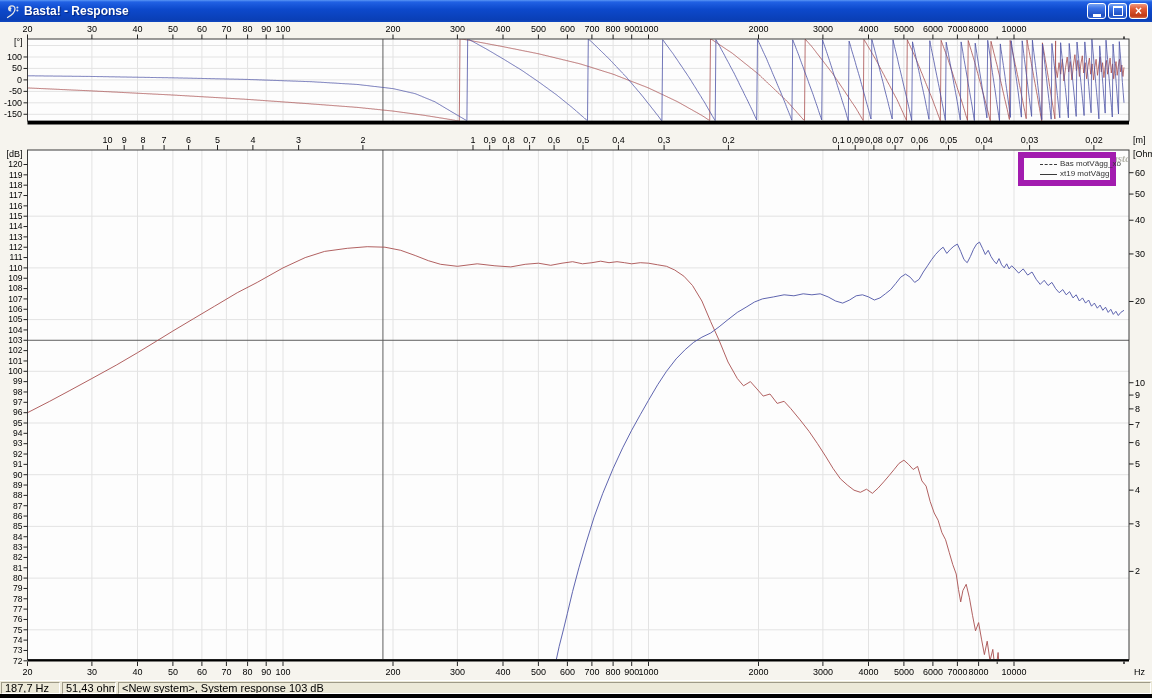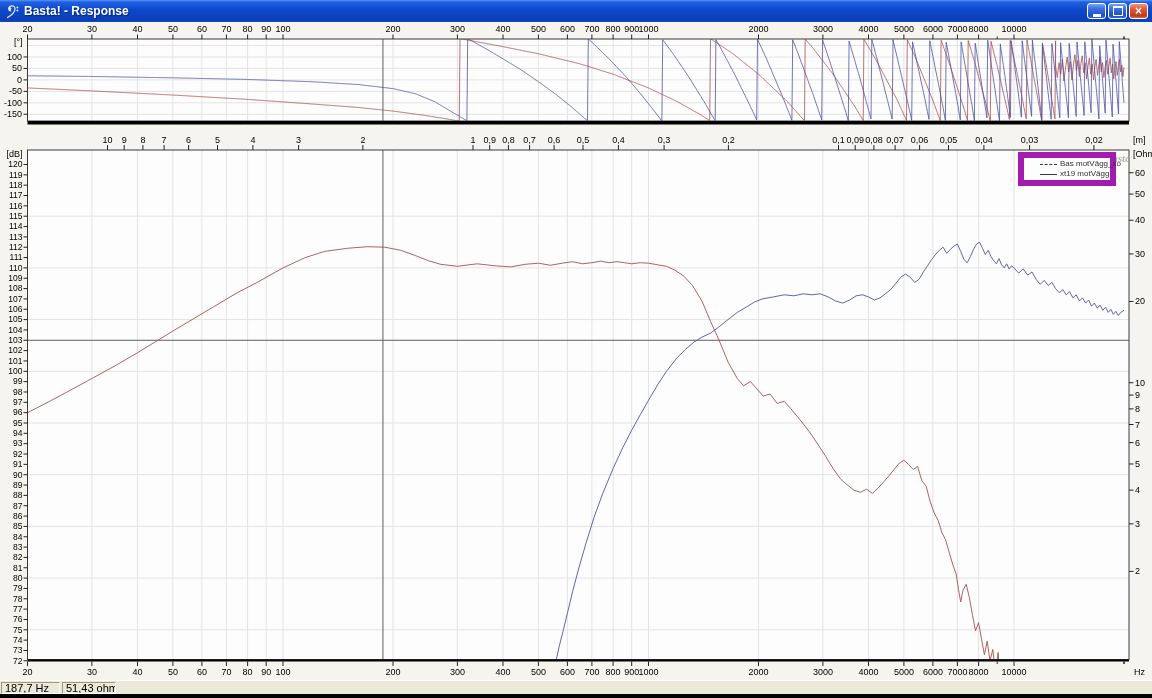--- a/index.html
+++ b/index.html
@@ -486,15 +486,16 @@
         <span class="sample"></span>
         <span class="ltext">xt19 motVägg</span>
       </div>
     </div>
     <div class="watermark">Basta!</div>
   </div>
 
   <div class="statusbar">
     <span class="sb-field sb-f1">187,7 Hz</span>
     <span class="sb-field sb-f2">51,43 ohm</span>
+    <span class="sb-field sb-f3">&lt;New system&gt;, System response 103 dB</span>
   </div>
   <div class="blackstrip"></div>
 </div>
 
 </body></html>

